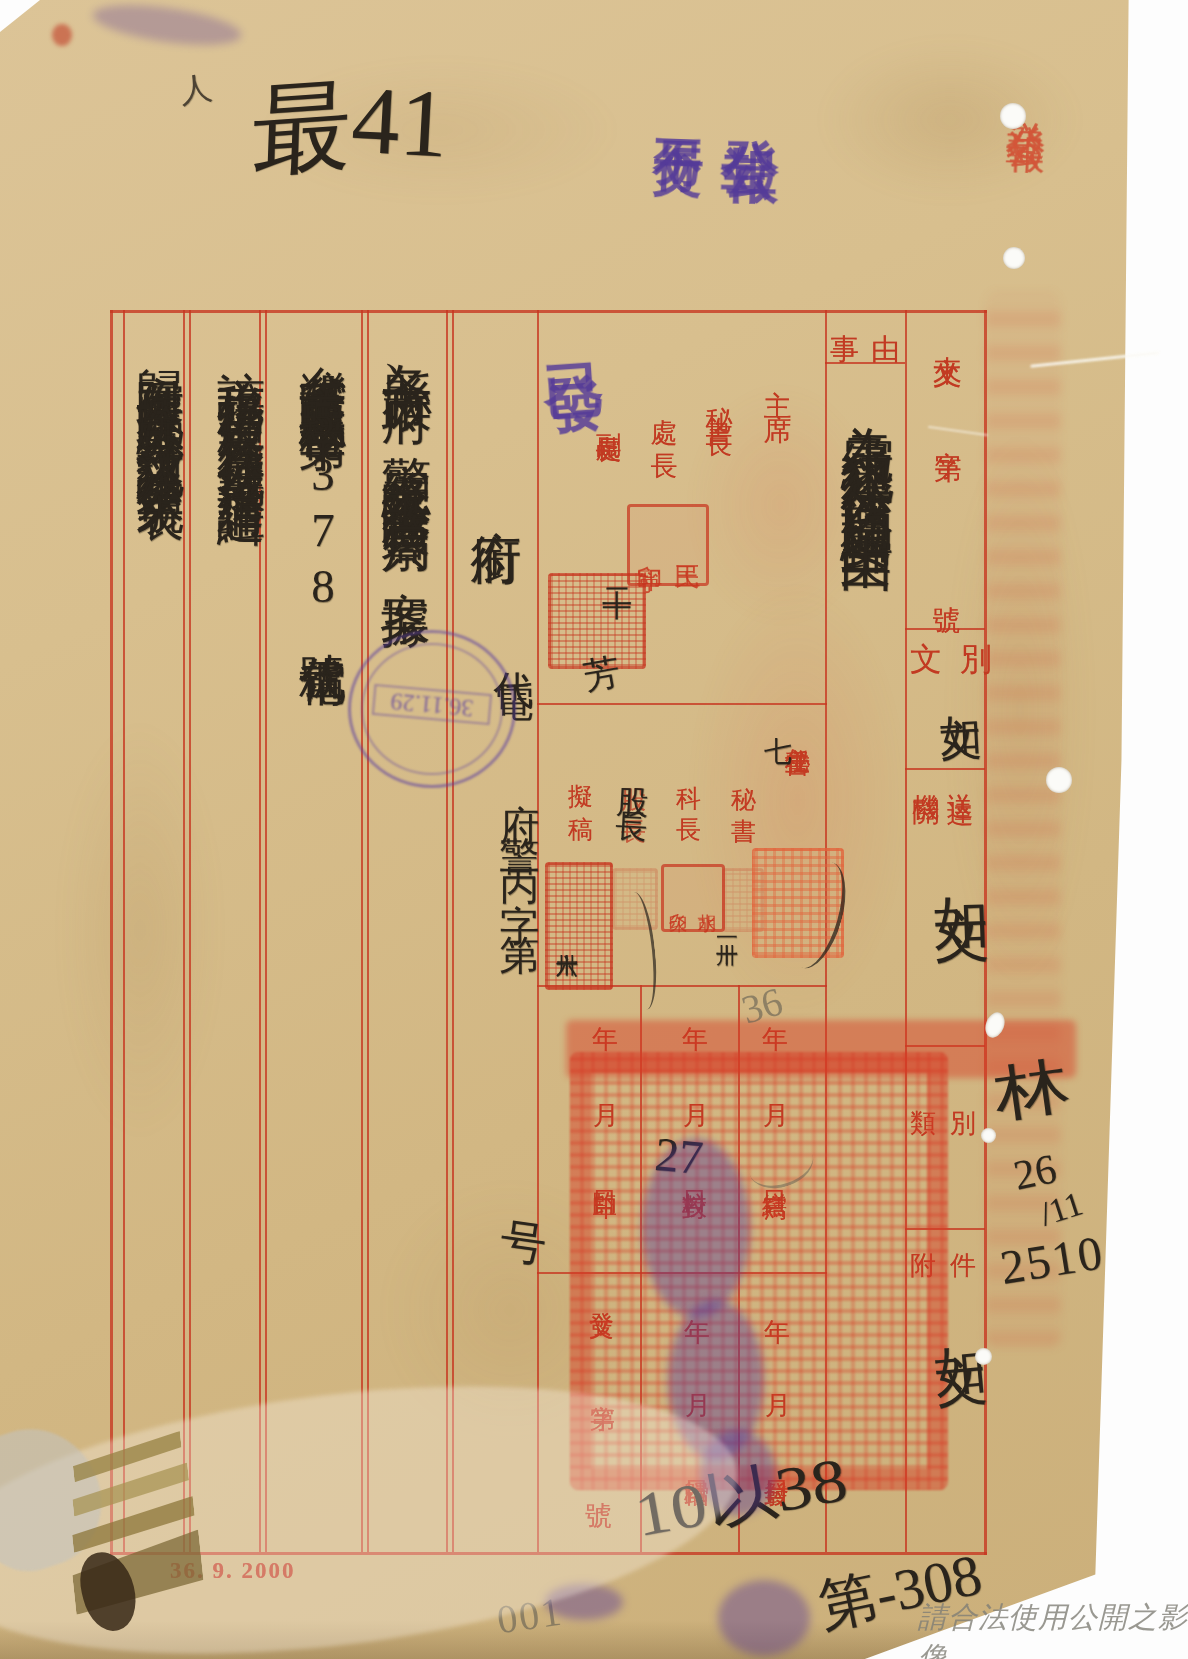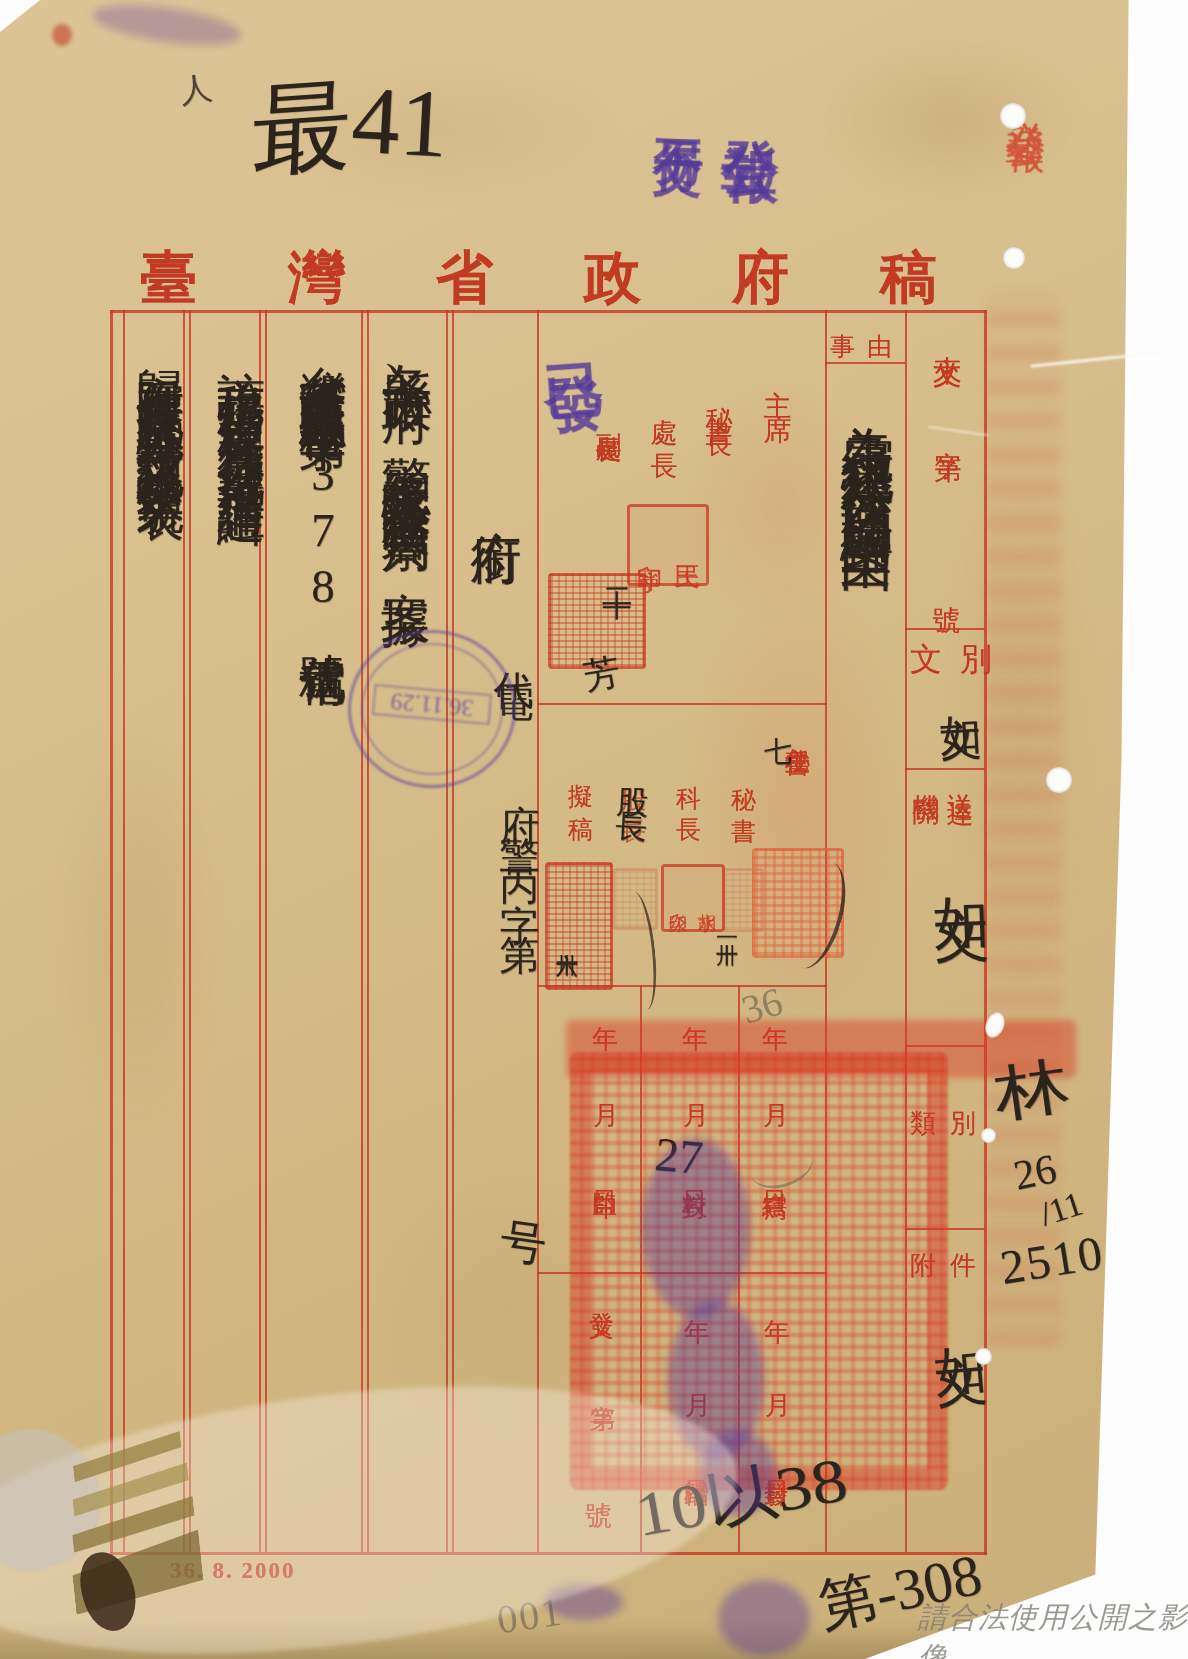--- a/index.html
+++ b/index.html
@@ -69,31 +69,30 @@
   <div class="abs rline" style="left:738px;top:985px;width:1.5px;height:567px;"></div>
   <div class="abs rline" style="left:825px;top:362px;width:80px;height:1.5px;"></div>
   <div class="abs rline" style="left:905px;top:628px;width:80px;height:1.5px;"></div>
   <div class="abs rline" style="left:905px;top:768px;width:80px;height:1.5px;"></div>
   <div class="abs rline" style="left:905px;top:1045px;width:80px;height:1.5px;"></div>
   <div class="abs rline" style="left:905px;top:1228px;width:80px;height:1.5px;"></div>
   <div class="abs rline" style="left:537px;top:703px;width:290px;height:1.5px;"></div>
   <div class="abs rline" style="left:537px;top:985px;width:290px;height:1.5px;"></div>
   <div class="abs rline" style="left:537px;top:1272px;width:290px;height:1.5px;"></div>
 
-  <div class="abs pr" style="left:140px;top:240px;font-size:57px;font-weight:bold;direction:rtl;letter-spacing:91px;white-space:nowrap;">臺灣省政府稿</div>
 
   <div class="abs pr v" style="left:928px;top:333px;font-size:29px;letter-spacing:2px;">來文</div>
   <div class="abs pr v" style="left:930px;top:430px;font-size:27px;letter-spacing:5px;">字第</div>
   <div class="abs pr v" style="left:927px;top:584px;font-size:28px;">號</div>
   <div class="abs pr" style="left:910px;top:638px;font-size:32px;direction:rtl;letter-spacing:18px;white-space:nowrap;">文別</div>
   <div class="abs pr v" style="left:942px;top:772px;font-size:27px;letter-spacing:6px;">送達</div>
   <div class="abs pr v" style="left:908px;top:772px;font-size:27px;letter-spacing:6px;">機關</div>
   <div class="abs pr" style="left:910px;top:1106px;font-size:26px;direction:rtl;letter-spacing:14px;white-space:nowrap;">類別</div>
   <div class="abs pr" style="left:910px;top:1248px;font-size:26px;direction:rtl;letter-spacing:14px;white-space:nowrap;">附件</div>
-  <div class="abs pr" style="left:830px;top:330px;font-size:25px;direction:rtl;letter-spacing:12px;white-space:nowrap;">事由</div>
+  <div class="abs pr" style="left:830px;top:330px;font-size:29px;direction:rtl;letter-spacing:12px;white-space:nowrap;">事由</div>
 
   <div class="abs pr v" style="left:758px;top:368px;font-size:28px;letter-spacing:24px;">主席</div>
   <div class="abs pr v" style="left:701px;top:386px;font-size:27px;letter-spacing:12px;">秘書長</div>
   <div class="abs pr v" style="left:646px;top:398px;font-size:27px;letter-spacing:34px;">處長</div>
   <div class="abs pr v" style="left:591px;top:412px;font-size:26px;letter-spacing:3px;">副處長</div>
 
   <div class="abs pr v" style="left:781px;top:728px;font-size:25px;letter-spacing:1px;">主任秘書</div>
   <div class="abs pr v" style="left:727px;top:768px;font-size:25px;letter-spacing:30px;">秘書</div>
   <div class="abs pr v" style="left:672px;top:766px;font-size:25px;letter-spacing:32px;">科長</div>
   <div class="abs pr v" style="left:617px;top:768px;font-size:25px;letter-spacing:32px;opacity:.75;">股長</div>
@@ -111,21 +110,21 @@
   <div class="abs pr" style="left:764px;top:1315px;font-size:26px;">年</div>
   <div class="abs pr" style="left:684px;top:1315px;font-size:26px;">年</div>
   <div class="abs pr" style="left:765px;top:1388px;font-size:26px;">月</div>
   <div class="abs pr" style="left:685px;top:1388px;font-size:26px;">月</div>
   <div class="abs pr v" style="left:760px;top:1460px;font-size:25px;letter-spacing:1px;">日封發</div>
   <div class="abs pr v" style="left:680px;top:1460px;font-size:25px;letter-spacing:1px;">日歸檔</div>
   <div class="abs pr v" style="left:585px;top:1292px;font-size:25px;letter-spacing:2px;">發文</div>
   <div class="abs pr v" style="left:586px;top:1385px;font-size:25px;letter-spacing:2px;">字第</div>
   <div class="abs pr" style="left:585px;top:1498px;font-size:27px;">號</div>
 
-  <div class="abs pr" style="left:170px;top:1558px;font-size:23px;font-weight:bold;letter-spacing:2px;">36. 8. 2000</div>
+  <div class="abs pr" style="left:170px;top:1558px;font-size:23px;font-weight:bold;letter-spacing:2px;">36. 9. 2000</div>
 
   <div class="abs ghost" style="left:985px;top:292px;width:76px;height:1055px;border-radius:10px;background:repeating-linear-gradient(0deg,rgba(210,70,45,.15) 0 16px,rgba(210,70,45,.04) 16px 34px);"></div>
   <div class="abs ghost" style="left:690px;top:585px;width:215px;height:430px;background:radial-gradient(ellipse,rgba(215,75,50,.13),transparent 72%);"></div>
   <div class="abs ghost" style="left:688px;top:385px;width:185px;height:240px;background:radial-gradient(ellipse,rgba(215,75,50,.10),transparent 72%);"></div>
 
   <div class="abs sealtxt" style="left:627px;top:504px;width:76px;height:76px;font-size:26px;">
     <span>王民</span>
     <span>寧印</span>
   </div>
   <div class="abs sealpat" style="left:548px;top:573px;width:92px;height:90px;"></div>

